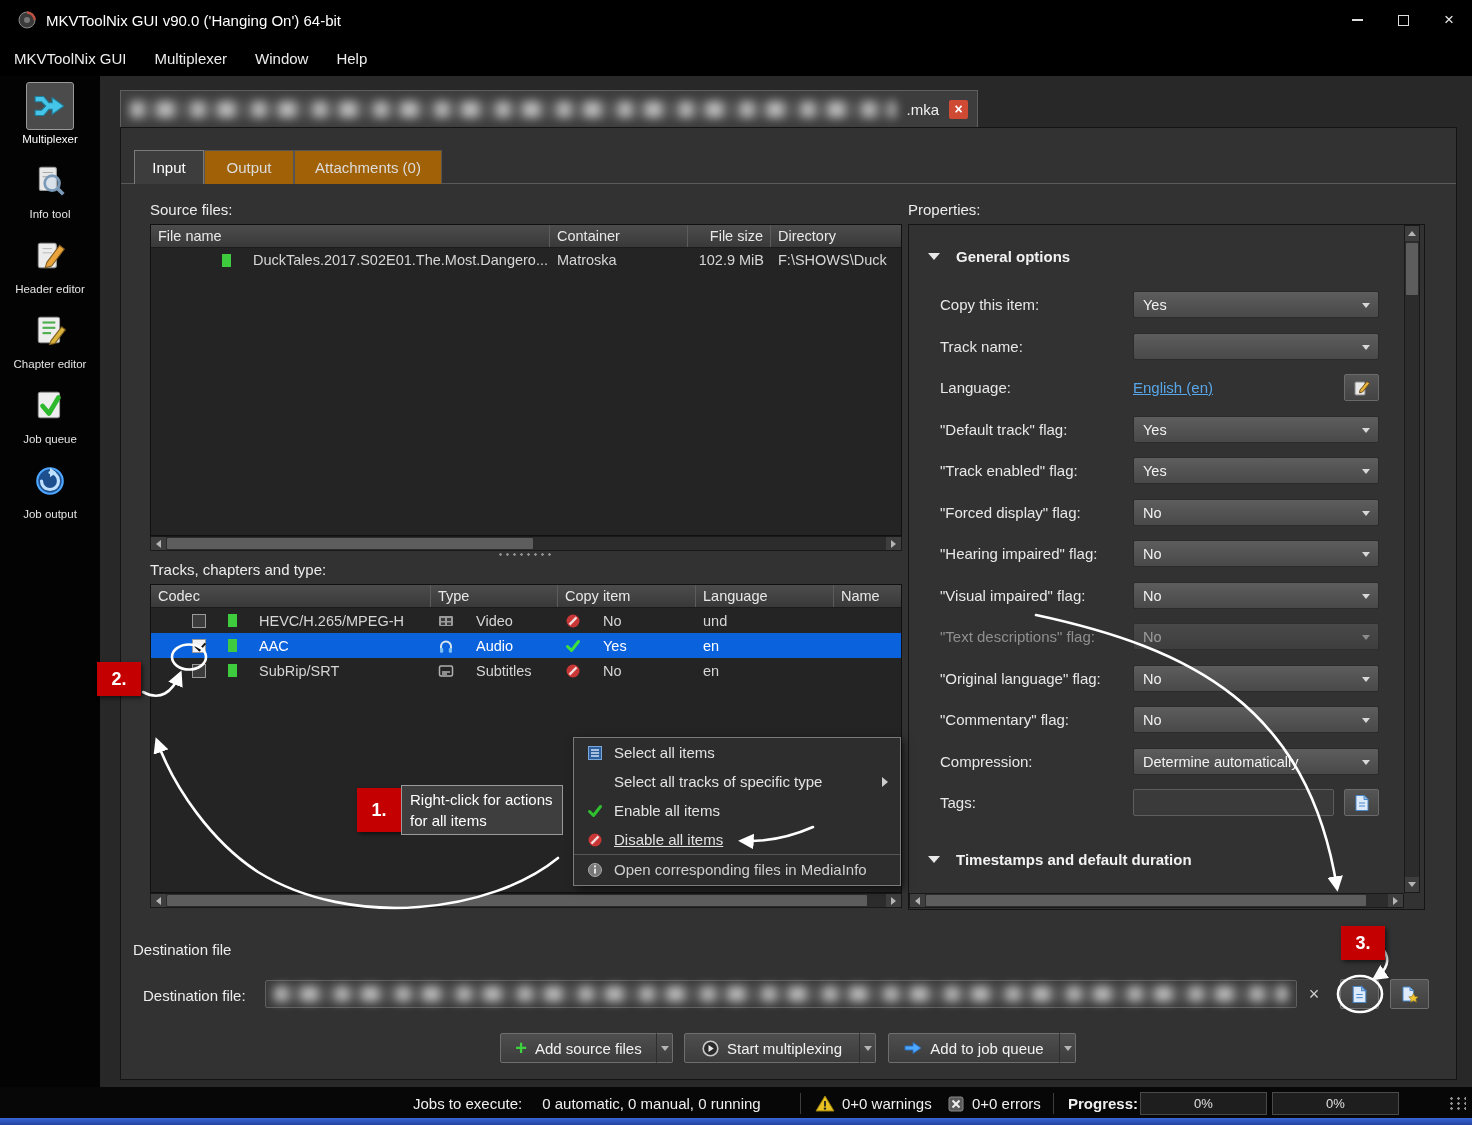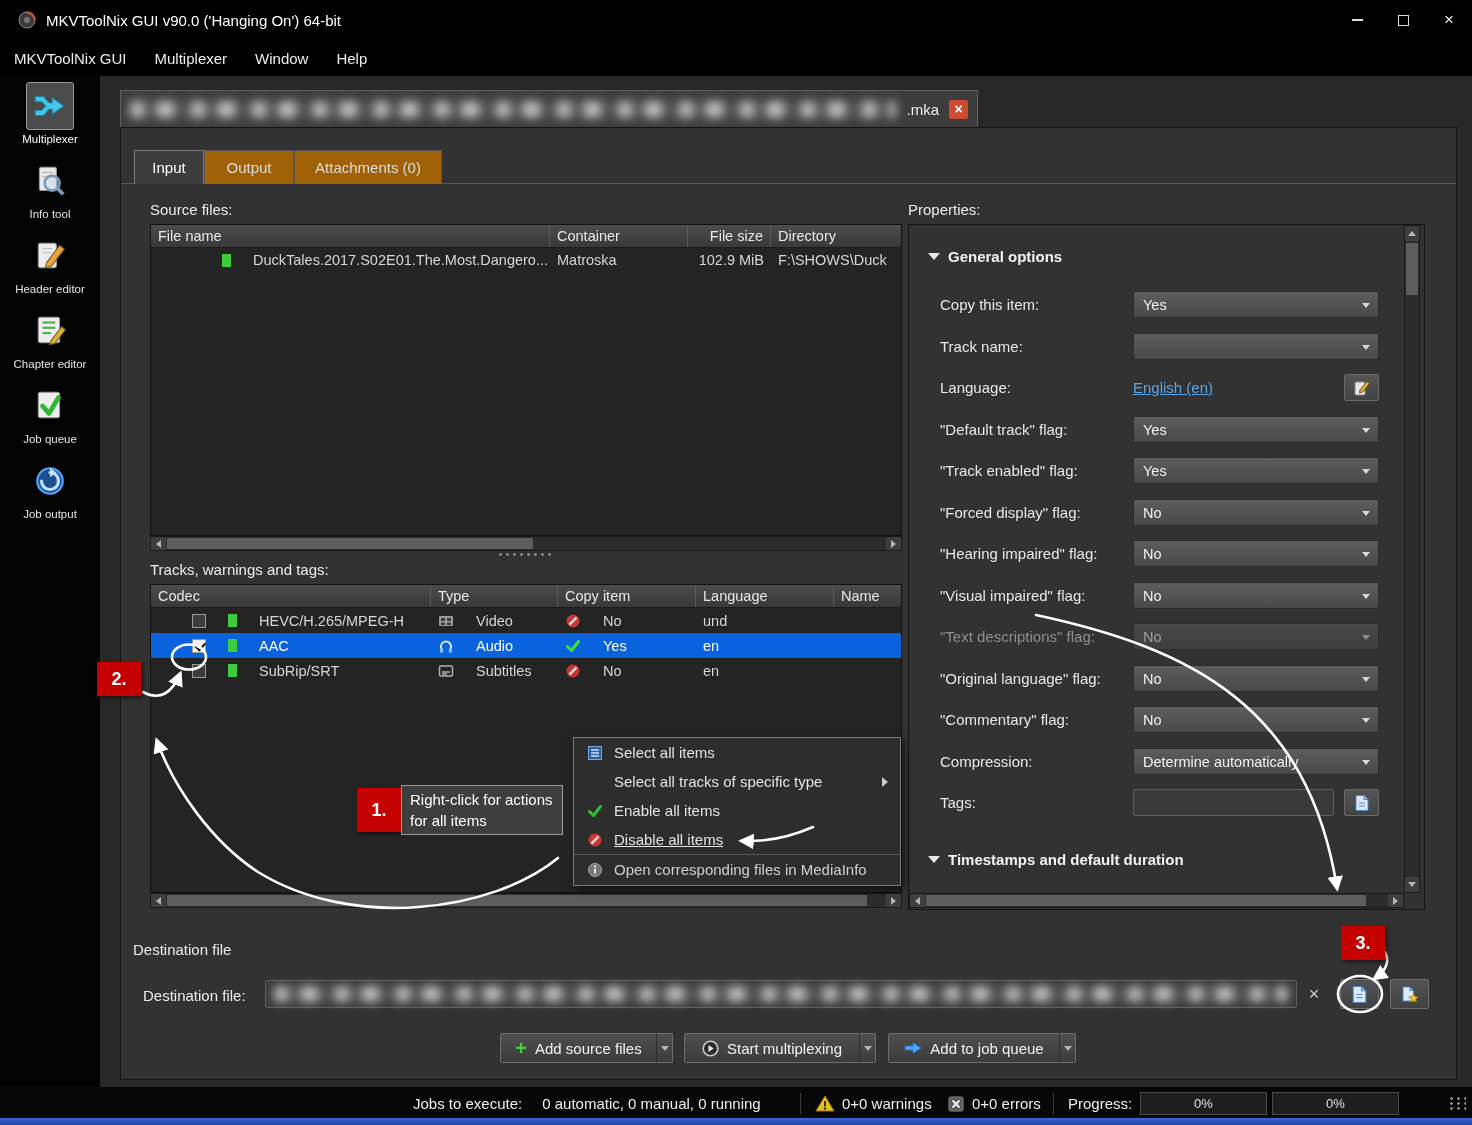--- a/index.html
+++ b/index.html
@@ -74,21 +74,21 @@
   
   .ctx{position:absolute;left:573px;top:737px;width:328px;height:149px;background:#2d2d2d;border:1px solid #7a7a7a;z-index:30;box-shadow:3px 3px 8px rgba(0,0,0,.6)}
   .ctx-item{height:29px;display:flex;align-items:center;gap:10px;padding:0 12px;color:#e3e3e3;font-size:15px}
   .ctx-item .ic{width:18px;display:flex;justify-content:center;flex:none}
   .ctx-item.sep{border-top:1px solid #565656;height:30px;color:#cfcfcf}
   .ctx-item .under{text-decoration:underline}
   .tri-sub{margin-left:auto;width:0;height:0;border-top:5px solid transparent;border-bottom:5px solid transparent;border-left:6px solid #cccccc}
 
   
   .prop-panel{position:absolute;left:908px;top:224px;width:517px;height:686px;background:#323232;border:1px solid #141414}
-  .grp-hdr{position:absolute;display:flex;align-items:center;gap:8px;font-weight:bold;color:#f2f2f2}
+  .grp-hdr{position:absolute;display:flex;align-items:center;gap:16px;font-weight:bold;color:#f2f2f2}
   .tri-grp{width:0;height:0;border-left:6px solid transparent;border-right:6px solid transparent;border-top:7px solid #e8e8e8}
   .prop-row{position:absolute;left:940px;width:470px;height:27px;display:flex;align-items:center}
   .prop-label{width:193px;color:#e8e8e8;font-size:15px;white-space:nowrap}
   .prop-label.dim{color:#8f8f8f}
   .dd{width:246px;height:27px;position:relative;display:flex;align-items:center;background:linear-gradient(#5d5d5d,#494949);border:1px solid #2b2b2b;border-radius:2px;padding:0 26px 0 9px}
   .dd-text{font-size:14.5px;color:#f2f2f2;white-space:nowrap;overflow:hidden}
   .dd-arrow{position:absolute;right:8px;top:11px;width:0;height:0;border-left:4.5px solid transparent;border-right:4.5px solid transparent;border-top:5.5px solid #d8d8d8}
   .dd.disabled{opacity:.55}
   .linkval{color:#58a6e8;text-decoration:underline;font-size:15px;line-height:27px}
   .btn-sm{position:absolute;width:35px;height:27px;display:flex;align-items:center;justify-content:center;background:linear-gradient(#555,#434343);border:1px solid #6a6a6a;border-radius:2px}
@@ -266,21 +266,21 @@
       </div>
     <div class="strack">
         <div class="sthumb" style="left:1px;width:366px"></div>
       </div>
     <div class="sbtn" style="height:13px">
         <span class="tri-r"></span>
       </div>
   </div>
   <div class="dots" style="position:absolute;left:497px;top:552px;width:58px;height:6px"></div>
 
-  <span class="sec-label" style="left:150px;top:561px">Tracks, warnings and tags:</span>
+  <span class="sec-label" style="left:150px;top:561px">Tracks, chapters and type:</span>
   <div class="table" style="left:150px;top:584px;width:752px;height:309px">
     <div class="thead">
       <div class="th" style="width:280px">Codec</div>
       <div class="th" style="width:127px">Type</div>
       <div class="th" style="width:138px">Copy item</div>
       <div class="th" style="width:138px">Language</div>
       <div class="th" style="flex:1;border-right:none">Name</div>
     </div>
 
     <div class="trow" style="height:25px">
@@ -632,21 +632,21 @@
         <circle cx="10" cy="13.6" r="1.2" fill="#222"></circle>
       </svg>
     <span style="position:absolute;left:842px;top:0;height:33px;line-height:33px">0+0 warnings</span>
     <svg style="position:absolute;left:948px;top:9px" width="16" height="16" viewBox="0 0 16 16">
         <rect x="1" y="1" width="14" height="14" rx="2" fill="#5a5a5a" stroke="#8a8a8a"></rect>
         <line x1="4.5" y1="4.5" x2="11.5" y2="11.5" stroke="#efefef" stroke-width="2"></line>
         <line x1="11.5" y1="4.5" x2="4.5" y2="11.5" stroke="#efefef" stroke-width="2"></line>
       </svg>
     <span style="position:absolute;left:972px;top:0;height:33px;line-height:33px">0+0 errors</span>
     <span class="sep" style="left:1053px"></span>
-    <span style="position:absolute;left:1068px;top:0;height:33px;line-height:33px;font-weight:normal">Progress:</span>
+    <span style="position:absolute;left:1068px;top:0;height:33px;line-height:33px;font-weight:bold">Progress:</span>
   </div>
   <div class="pbar" style="left:1140px">
       <span>0%</span>
     </div>
   <div class="pbar" style="left:1272px">
       <span>0%</span>
     </div>
   <div class="dots" style="position:absolute;left:1448px;top:1096px;width:18px;height:16px"></div>
   <div class="bluebar"></div>
 

